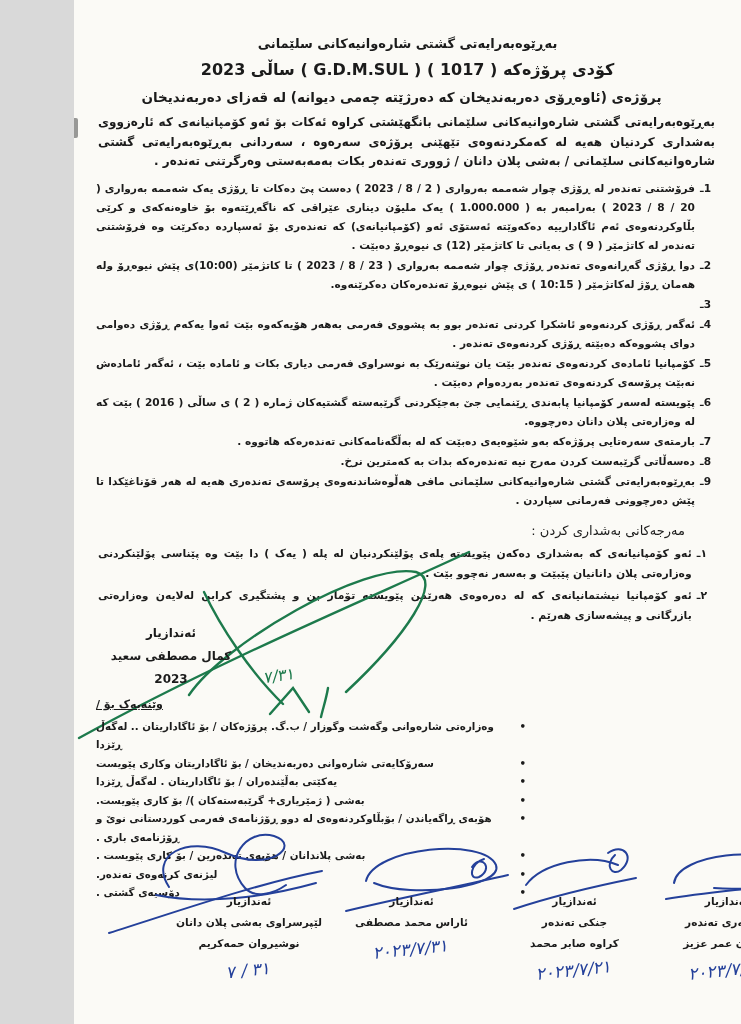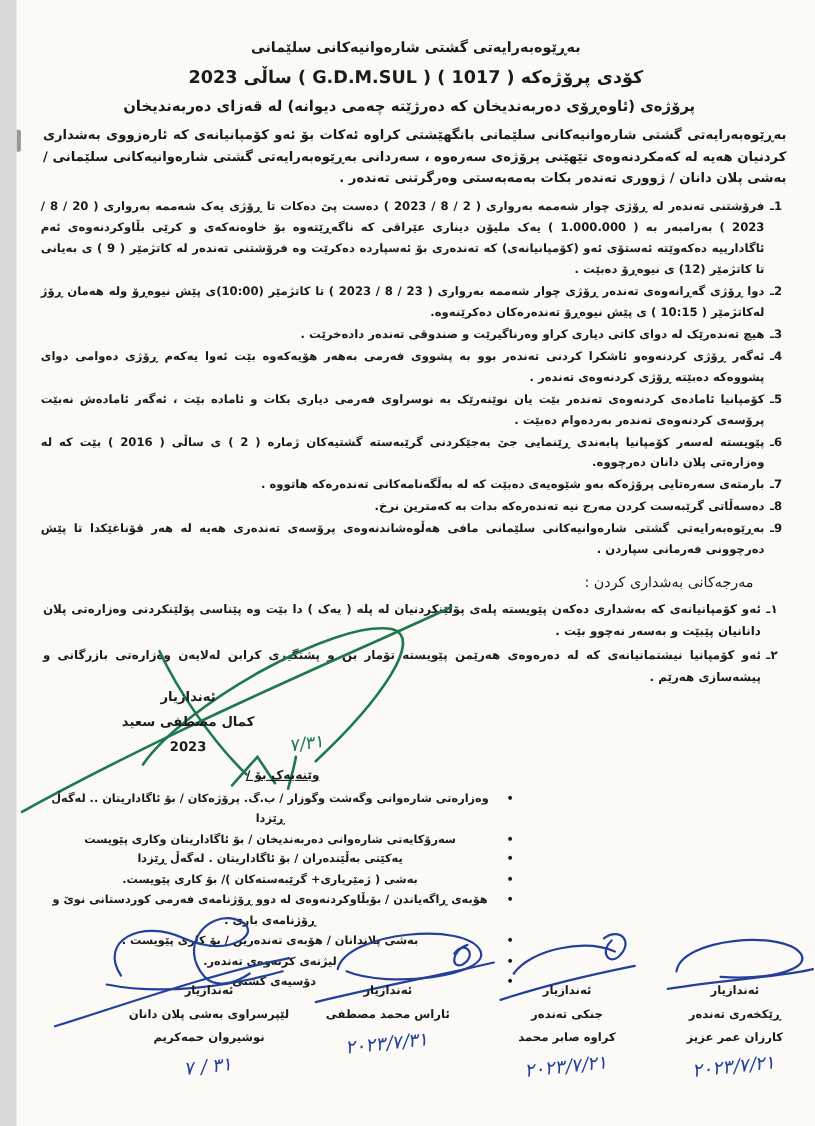--- a/index.html
+++ b/index.html
@@ -3,21 +3,21 @@
 <meta charset="utf-8">
 <style>
   html,body{margin:0;padding:0;}
   body{
     width:741px;height:1024px;
     background:#d9d9d9;
     font-family:"DejaVu Sans","Liberation Sans",sans-serif;
   }
   .page{
     position:relative;
-    width:726px;height:1024px;
+    width:667px;height:1024px;
     background:#fbfaf6;
     color:#1b1b1b;
     overflow:hidden;
     direction:rtl;
   }
   .edge-smudge{
     position:absolute;left:0;top:118px;width:4px;height:20px;
     background:#6d6d6d;opacity:.7;border-radius:0 2px 2px 0;
   }
   .hdr{
@@ -66,21 +66,21 @@
   .director .hand-green{
     position:absolute;right:-34px;top:-4px;
     color:#1d7a4c;font-size:16px;font-weight:normal;
     transform:rotate(-8deg) skewX(-10deg);letter-spacing:2px;
   }
   svg.sig{position:absolute;pointer-events:none;}
 
   
   .copies{
     position:absolute;top:696px;left:22px;width:440px;
-    direction:rtl;text-align:center;
+    direction:rtl;text-align:left;
     font-size:10.3px;line-height:18.5px;font-weight:bold;
   }
   .copies .copies-title{
     text-decoration:underline;font-size:11px;margin-bottom:2px;
   }
   .copies ul{list-style:none;margin:0;padding:0 10px 0 0;}
   .copies li{position:relative;padding-right:13px;}
   .copies li .dot{position:absolute;right:0;top:0;}
 
   
@@ -116,21 +116,20 @@
     <div class="term">
         <span class="num">1ـ</span>
         <span>فرۆشتنی تەندەر لە ڕۆژی چوار شەممە بەرواری ( 2 / 8 / 2023 ) دەست پێ دەکات تا ڕۆژی یەک شەممە بەرواری ( 20 / 8 / 2023 ) بەرامبەر بە ( 1.000.000 ) یەک ملیۆن دیناری عێراقی کە ناگەڕێتەوە بۆ خاوەنەکەی و کرێی بڵاوکردنەوەی ئەم ئاگاداریيە دەکەوێتە ئەستۆی ئەو (کۆمپانیانەی) کە تەندەری بۆ ئەسپاردە دەکرێت وە فرۆشتنی تەندەر لە کاتژمێر ( 9 ) ی بەیانی تا کاتژمێر (12) ی نیوەڕۆ دەبێت .</span>
       </div>
     <div class="term">
         <span class="num">2ـ</span>
         <span>دوا ڕۆژی گەڕانەوەی تەندەر ڕۆژی چوار شەممە بەرواری ( 23 / 8 / 2023 ) تا کاتژمێر (10:00)ی پێش نیوەڕۆ ولە هەمان ڕۆژ لەکاتژمێر ( 10:15 ) ی پێش نیوەڕۆ تەندەرەکان دەکرێنەوە.</span>
       </div>
     <div class="term">
         <span class="num">3ـ</span>
-        <span>هیچ تەندەرێک لە دوای کاتی دیاری کراو وەرناگیرێت و صندوقی تەندەر دادەخرێت .</span>
       </div>
     <div class="term">
         <span class="num">4ـ</span>
         <span>ئەگەر ڕۆژی کردنەوەو ئاشکرا کردنی تەندەر بوو بە پشووی فەرمی بەهەر هۆیەکەوە بێت ئەوا یەکەم ڕۆژی دەوامی دوای پشووەکە دەبێتە ڕۆژی کردنەوەی تەندەر .</span>
       </div>
     <div class="term">
         <span class="num">5ـ</span>
         <span>کۆمپانیا ئامادەی کردنەوەی تەندەر بێت یان نوێنەرێک بە نوسراوی فەرمی دیاری بکات و ئامادە بێت ، ئەگەر ئامادەش نەبێت پرۆسەی کردنەوەی تەندەر بەردەوام دەبێت .</span>
       </div>
     <div class="term">

